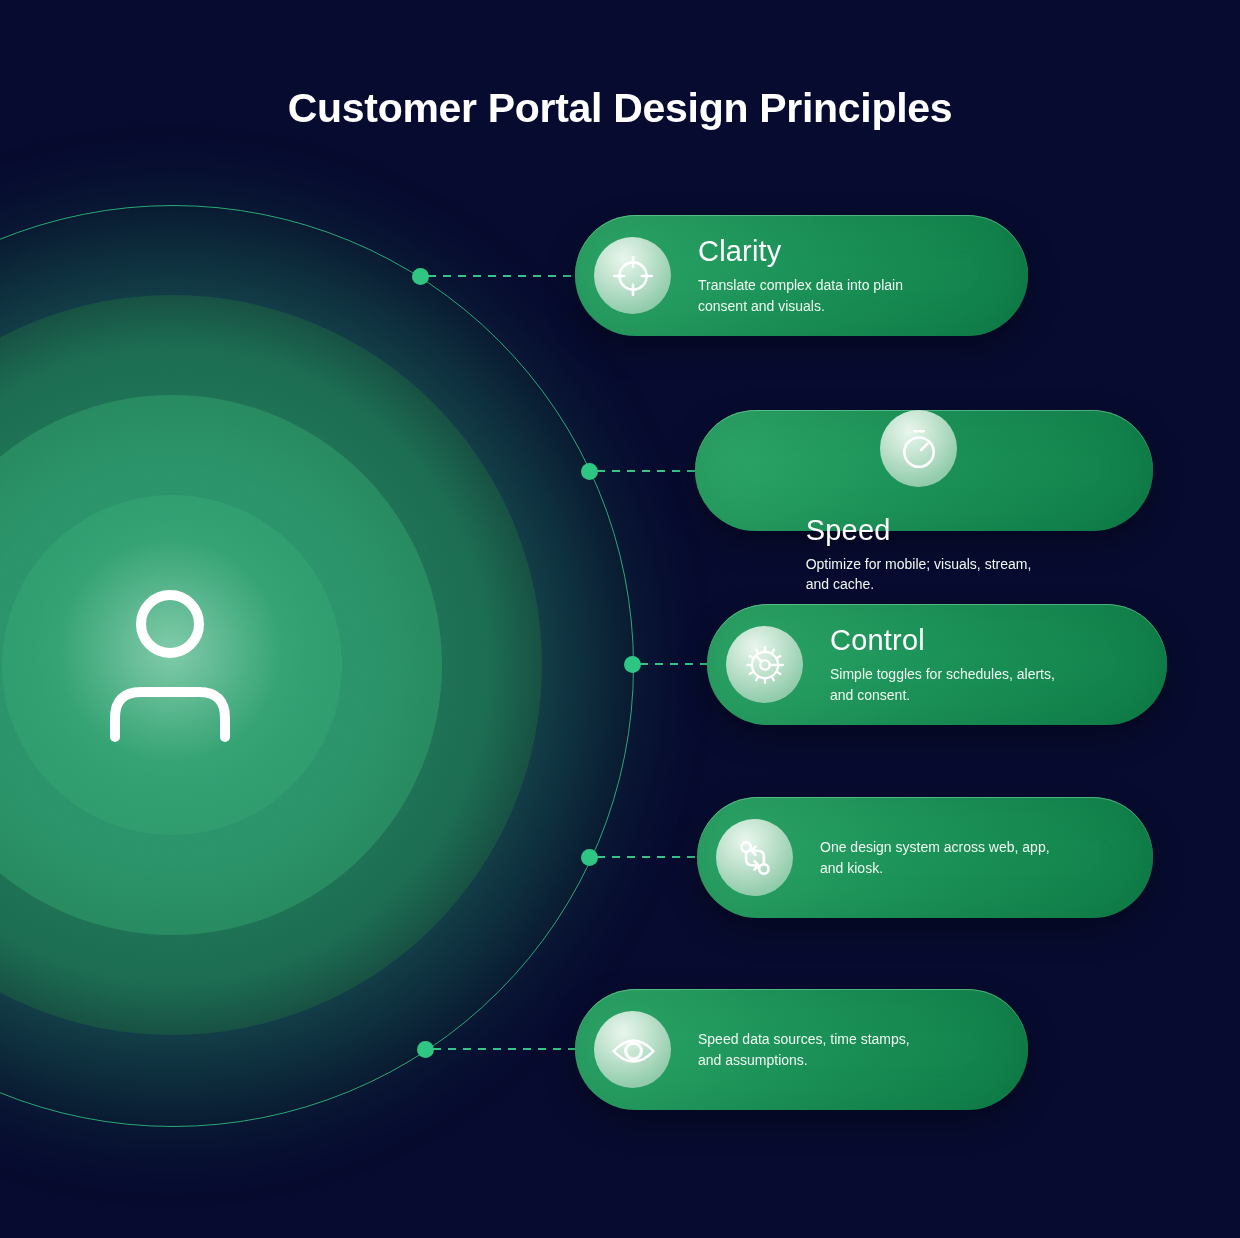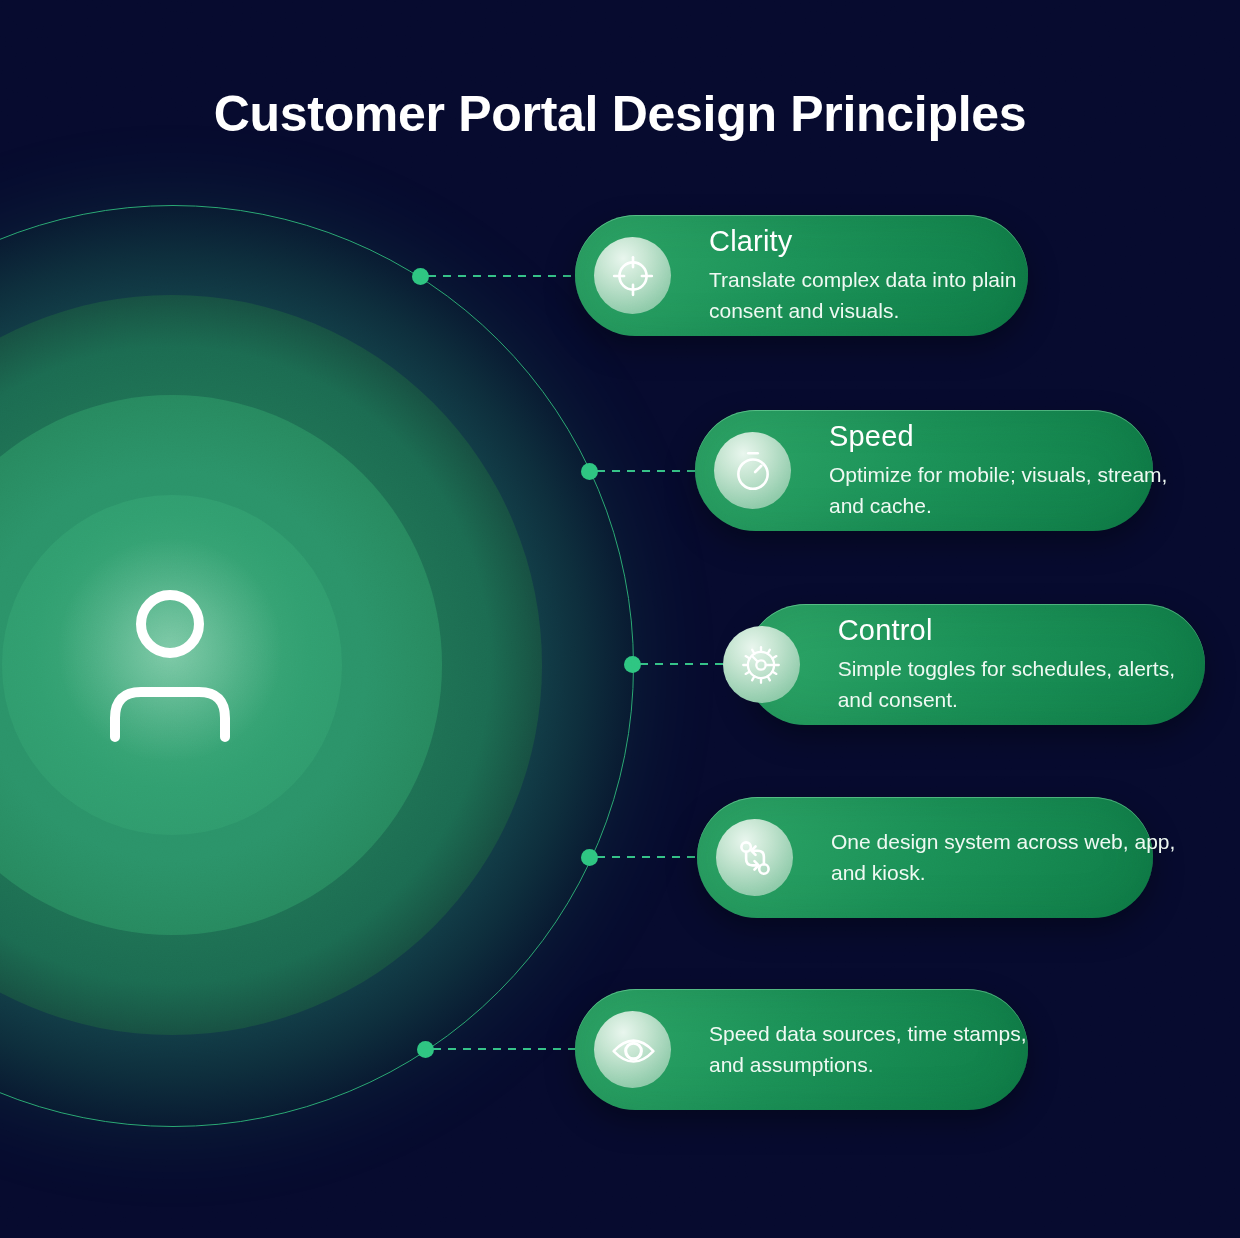--- a/index.html
+++ b/index.html
@@ -3,21 +3,21 @@
 <meta charset="utf-8">
 <style>
   html,body{margin:0;padding:0;background:#060a2e;}
   .canvas{
     position:relative;width:1240px;height:1238px;overflow:hidden;
     background:#060a2e;
     font-family:"Liberation Sans","DejaVu Sans",sans-serif;
   }
   .main-title{
     position:absolute;left:0;right:0;top:85px;text-align:center;
-    color:#ffffff;font-size:50px;font-weight:bold;letter-spacing:-0.3px;
+    color:#ffffff;font-size:41px;font-weight:bold;letter-spacing:-0.3px;
   }
   
   .ring{position:absolute;border-radius:50%;}
   .ring-outer{
     left:-288px;top:205px;width:920px;height:920px;
     border:1.5px solid #2aa873;
     background:radial-gradient(closest-side,#123f48 0%,#123f48 78%,#0d2e3c 89%,#081a31 100%);
     box-shadow:0 0 90px rgba(47,191,130,0.14);
   }
   .ring-3{
@@ -46,36 +46,36 @@
     position:absolute;height:2px;
     background:repeating-linear-gradient(90deg,#35c287 0 8px,transparent 8px 15px);
   }
   
   .card{
     position:absolute;height:121px;border-radius:61px;
     background:linear-gradient(118deg,#2ea667 0%,#1b9157 48%,#0e7c47 100%);
     box-shadow:0 12px 30px rgba(0,0,0,0.35),
                inset 0 1px 0 rgba(141,233,179,0.45),
                inset 0 0 45px rgba(8,70,40,0.18);
-    display:flex;align-items:center;gap:38px;
+    display:flex;align-items:center;gap:27px;
     padding:0 30px 0 19px;box-sizing:border-box;
     z-index:10;
   }
   .card1{left:575px;top:215px;width:453px;}
-  .card2{left:695px;top:410px;width:458px;}
-  .card3{left:745px;top:604px;width:460px;justify-content:flex-end;}
+  .card2{left:695px;top:410px;width:458px;flex-direction:column;}
+  .card3{left:707px;top:604px;width:460px;}
   .card4{left:697px;top:797px;width:456px;}
   .card5{left:575px;top:989px;width:453px;}
   .icon-circle{
     flex:0 0 auto;width:77px;height:77px;border-radius:50%;
     background:radial-gradient(circle at 38% 28%,#e9f6ee 0%,#c5e5d1 32%,#8fcbaa 75%,#7fc09c 100%);
     display:flex;align-items:center;justify-content:center;
   }
   .card-title{color:#ffffff;font-size:29px;font-weight:400;letter-spacing:0.2px;margin-bottom:7px;}
-  .card-desc{color:#eef9f2;font-size:21px;line-height:1.45;white-space:nowrap;font-weight:400;}
+  .card-desc{color:#eef9f2;font-size:14px;line-height:1.45;white-space:nowrap;font-weight:400;}
   .grain{position:absolute;left:0;top:0;mix-blend-mode:overlay;pointer-events:none;z-index:40;}
   svg.icon{display:block;}
 </style>
 </head>
 <body>
 
 <div class="canvas">
 
   <div class="ring ring-outer"></div>
   <div class="ring ring-3"></div>

